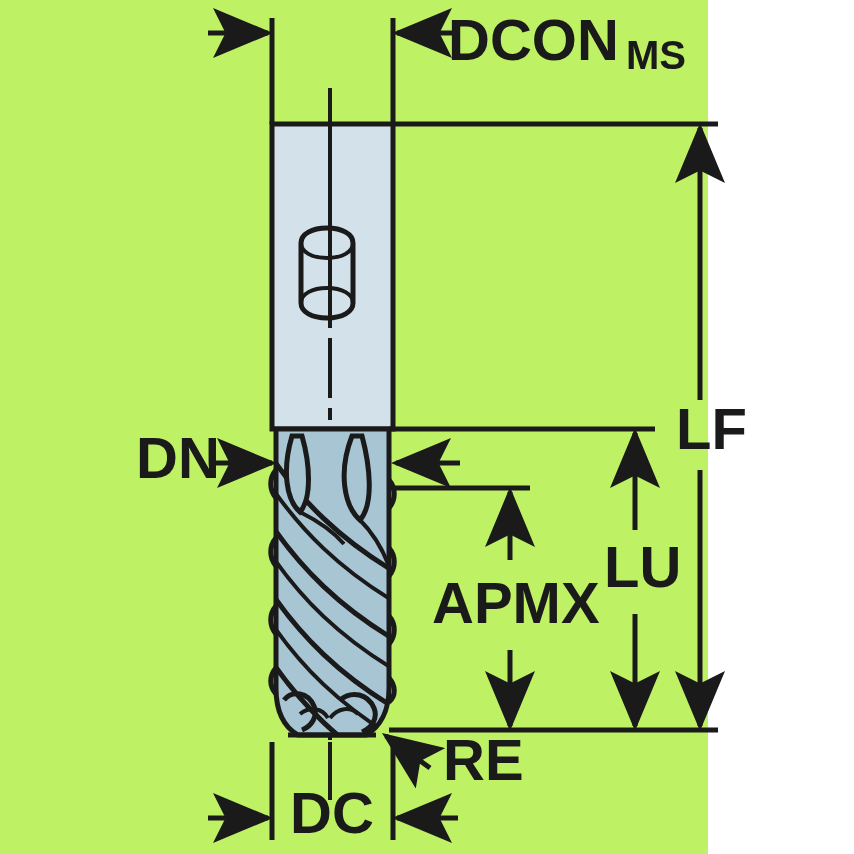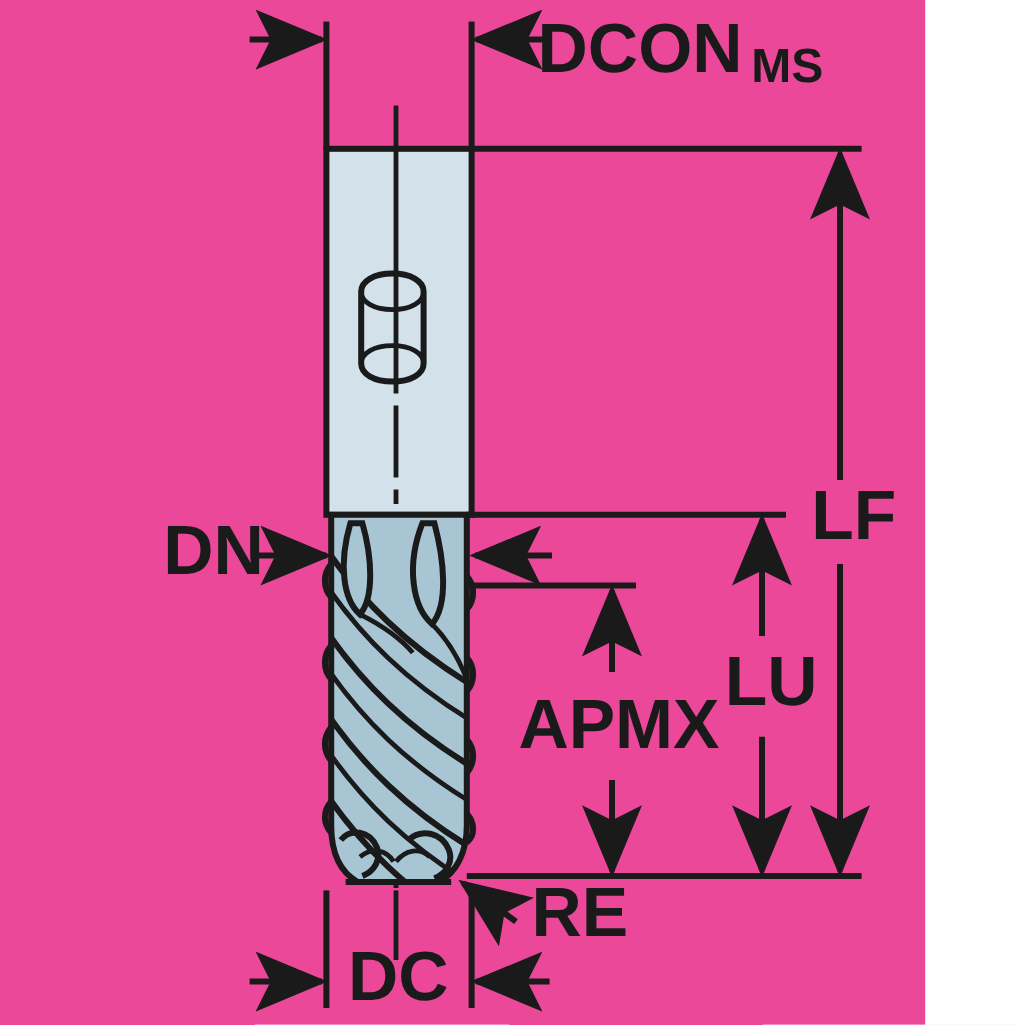--- a/index.html
+++ b/index.html
@@ -9,23 +9,23 @@
     background: #ffffff;
   }
   body {
     width: 854px;
     height: 854px;
     overflow: hidden;
     font-family: "Liberation Sans", sans-serif;
   }
   #drawing-root {
     position: relative;
-    width: 771px;
+    width: 708px;
     height: 854px;
-    background: #ec4899;
+    background: #bef264;
   }
   #drawing-svg {
     position: absolute;
     top: 0;
     left: 0;
     width: 854px;
     height: 854px;
     display: block;
   }
   .dim-label {

